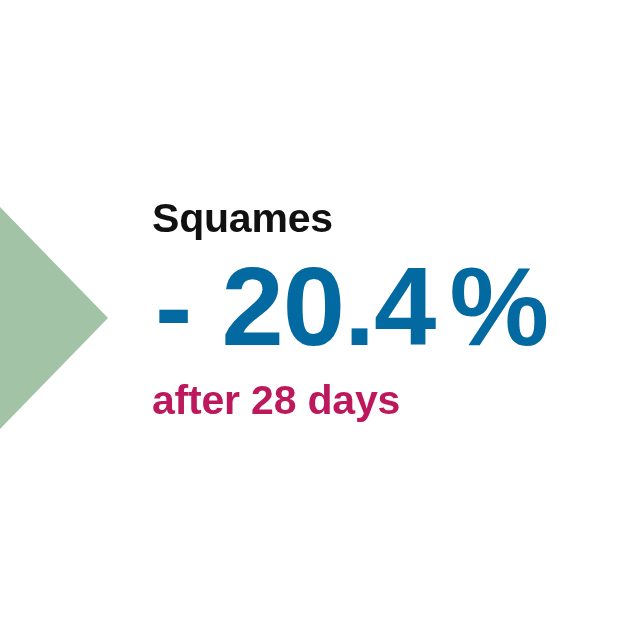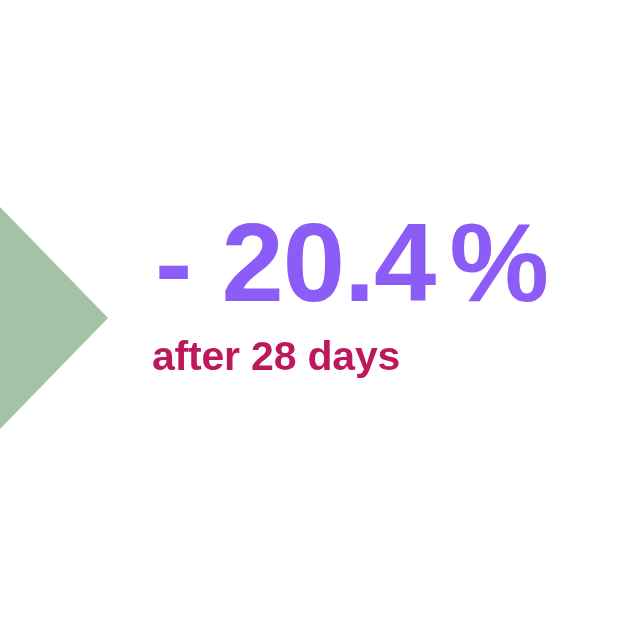--- a/index.html
+++ b/index.html
@@ -45,21 +45,21 @@
     color: #111111;
     letter-spacing: -0.2px;
     line-height: 44px;
     margin: 0;
     white-space: nowrap;
   }
   .stat-value {
     font-family: "Liberation Sans", sans-serif;
     font-size: 112px;
     font-weight: bold;
-    color: #8b5cf6;
+    color: #0369a1;
     letter-spacing: -1px;
     line-height: 118px;
     margin: 0;
     margin-top: 8px;
     margin-left: 3px;
     white-space: nowrap;
   }
   .stat-value .unit {
     margin-left: 14px;
   }
@@ -80,19 +80,20 @@
 
 <div class="infographic">
 
   <div class="arrow-marker">
     <svg width="110" height="224" viewBox="0 0 110 224" aria-hidden="true">
       <polygon points="0,0 108,111 0,222" fill="#a3c3a6"></polygon>
     </svg>
   </div>
 
   <div class="stat-block">
+    <div class="stat-title">Squames</div>
     <div class="stat-value">
       <span>- 20.4</span><span class="unit">%</span>
     </div>
     <div class="stat-caption">after 28 days</div>
   </div>
 
 </div>
 
 </body></html>

